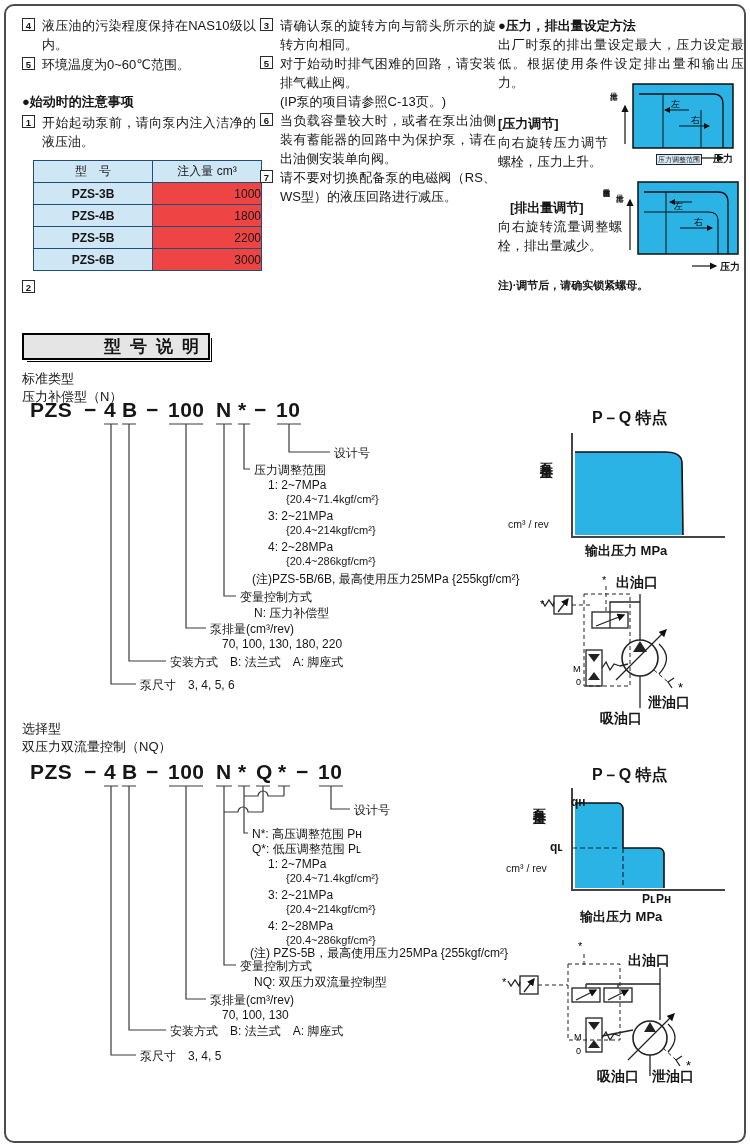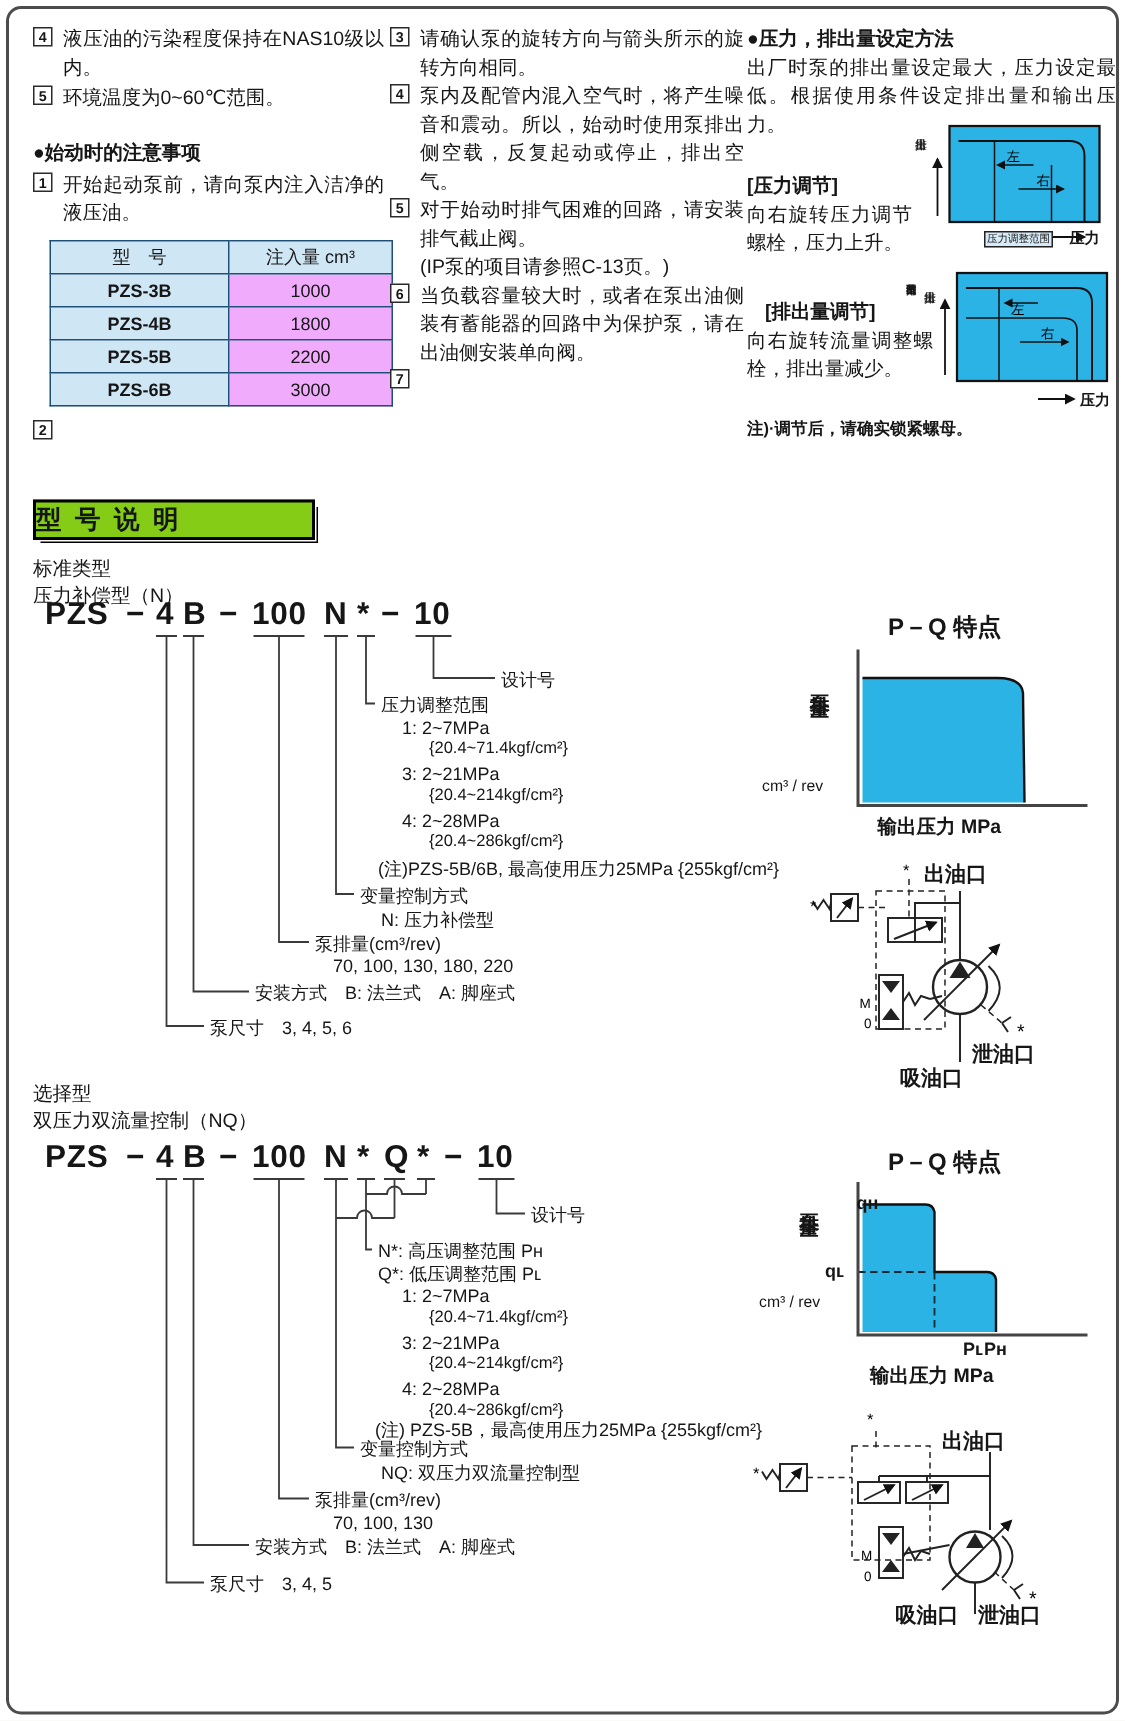--- a/index.html
+++ b/index.html
@@ -10,24 +10,24 @@
   .w{position:absolute;white-space:normal;}
   .vt{position:absolute;writing-mode:vertical-rl;letter-spacing:2px;}
   .note{font-size:13px;line-height:19px;text-align:justify;}
   .item{position:relative;padding-left:20px;}
   .nbox{position:absolute;left:0;top:2px;width:13px;height:13px;border:1.4px solid #2a2a2a;
         font-size:9.5px;line-height:13px;text-align:center;font-weight:bold;background:#fff;box-sizing:border-box;}
   .bold{font-weight:bold;}
   table.inj{border-collapse:collapse;font-size:12px;}
   table.inj td,table.inj th{border:1.4px solid #1e4f77;text-align:center;height:21px;padding:0;}
   table.inj .mcell{background:#cfe6f5;width:118px;font-weight:bold;}
-  table.inj .acell{background:#f0abfc;width:108px;}
+  table.inj .acell{background:#ef4444;width:108px;text-align:right;}
   table.inj th{background:#cfe6f5;font-weight:normal;}
-  .titlebox{position:absolute;left:22px;top:333px;width:188px;height:27px;background:#84cc16;
-            border:2.2px solid #000;box-sizing:border-box;text-align:left;font-weight:bold;
+  .titlebox{position:absolute;left:22px;top:333px;width:188px;height:27px;background:#e5e5e5;
+            border:2.2px solid #000;box-sizing:border-box;text-align:right;font-weight:bold;
             font-size:17px;line-height:23px;letter-spacing:9px;}
   .titlebox::after{content:"";position:absolute;left:3px;top:3px;width:100%;height:100%;
             border-right:1.6px solid #000;border-bottom:1.6px solid #000;pointer-events:none;}
   .codepart{position:absolute;top:0;font-size:21px;font-weight:600;letter-spacing:0.5px;text-align:center;}
   .callout{font-size:12px;}
   .opt{font-size:12px;}
   .kgf{font-size:11px;}
   .small-label{font-size:14px;font-weight:600;}
   svg{position:absolute;overflow:visible;}
   .tinybox{border:1px solid #222;padding:0 1px;font-size:7px;line-height:9px;background:#d7eaf7;}
@@ -95,33 +95,33 @@
   </div>
 </div>
 
 <div class="w note" style="left:260px;top:16px;width:236px;">
   <div class="item">
     <span class="nbox">3</span>
     <span>请确认泵的旋转方向与箭头所示的旋转方向相同。</span>
   </div>
   <div class="item">
     <span class="nbox">4</span>
-    <span>泵内及配管内混入空气时，将产生噪音和震动。所以，始动时使用泵排出侧空载，反复起动或停止，排出空气。</span>
   </div>
   <div class="item">
     <span class="nbox">5</span>
     <span>对于始动时排气困难的回路，请安装排气截止阀。</span>
     <div>(IP泵的项目请参照C-13页。)</div>
   </div>
   <div class="item">
     <span class="nbox">6</span>
     <span>当负载容量较大时，或者在泵出油侧装有蓄能器的回路中为保护泵，请在出油侧安装单向阀。</span>
   </div>
   <div class="item">
     <span class="nbox">7</span>
+    <span>请不要对切换配备泵的电磁阀（RS、WS型）的液压回路进行减压。</span>
   </div>
 </div>
 
 <div class="t bold note" style="left:498px;top:16px;">●压力，排出量设定方法</div>
 <div class="w note" style="left:498px;top:35px;width:246px;">出厂时泵的排出量设定最大，压力设定最低。根据使用条件设定排出量和输出压力。</div>
 
 <div class="t bold note" style="left:498px;top:114px;">[压力调节]</div>
 <div class="w note" style="left:498px;top:133px;width:110px;">向右旋转压力调节螺栓，压力上升。</div>
 
 <div class="t bold note" style="left:498px;top:198px;padding-left:12px;">[排出量调节]</div>

